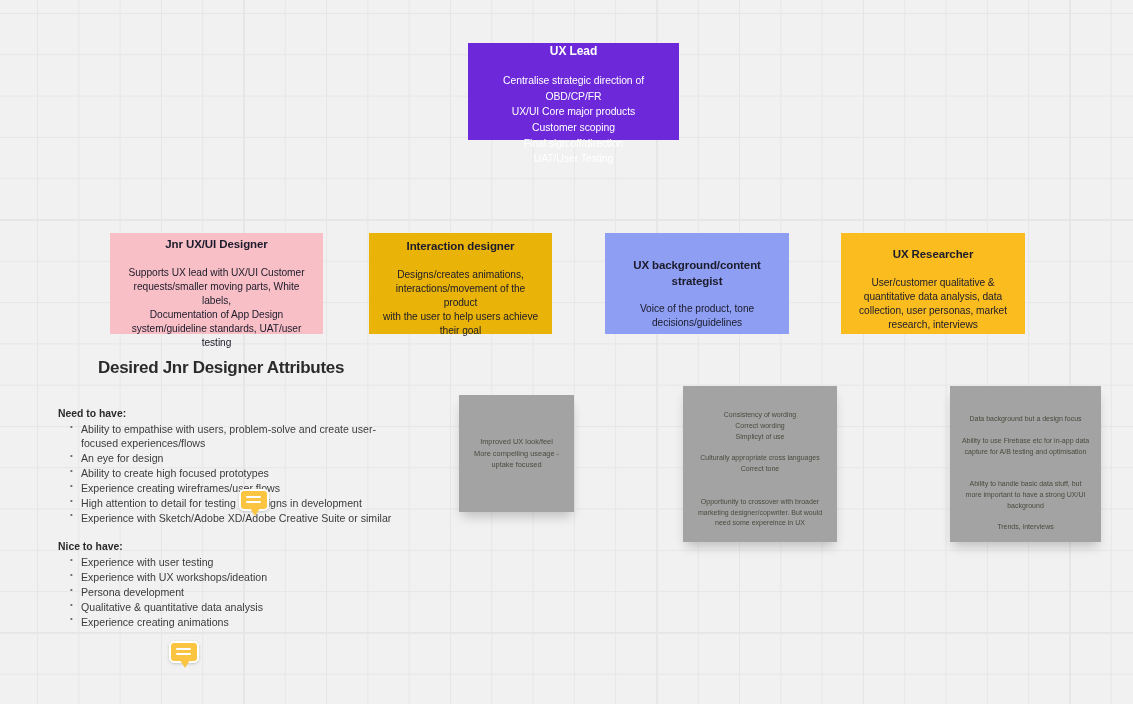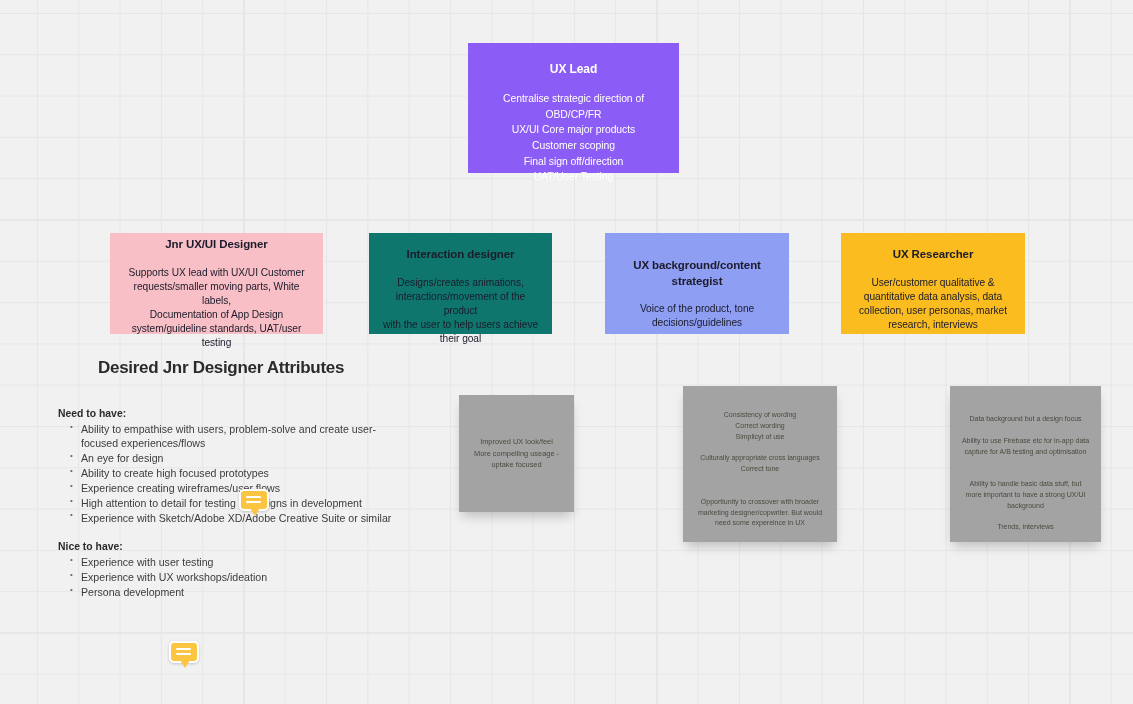--- a/index.html
+++ b/index.html
@@ -60,44 +60,44 @@
     margin: 0;
     white-space: pre-line;
     letter-spacing: -0.05px;
   }
 
   
   #card-ux-lead {
     left: 468px;
     top: 43px;
     width: 211px;
-    height: 130px;
-    background: #8b5cf6;
+    height: 97px;
+    background: #6d28d9;
     color: #ffffff;
-    padding-top: 18px;
+    padding-top: 0;
   }
   #card-ux-lead .card-title { font-size: 12px; margin-bottom: 14px; }
   #card-ux-lead .card-body { font-size: 10.4px; line-height: 1.5; }
 
   
   #card-jnr-designer {
     left: 110px;
     top: 233px;
     width: 213px;
     height: 101px;
     background: #f9bfc6;
     padding-top: 4px;
   }
   #card-interaction-designer {
     left: 369px;
     top: 233px;
     width: 183px;
     height: 101px;
-    background: #0f766e;
-    padding-top: 14px;
+    background: #eab308;
+    padding-top: 6px;
   }
   #card-copywriter {
     left: 605px;
     top: 233px;
     width: 184px;
     height: 101px;
     background: #8e9ef2;
     padding-top: 25px;
   }
   #card-ux-researcher {
@@ -328,20 +328,22 @@
       <li>Experience with Sketch/Adobe XD/Adobe Creative Suite or similar</li>
     </ul>
   </div>
 
   <div class="attr-group" id="nice-to-have-group">
     <div class="attr-group-label">Nice to have:</div>
     <ul class="attr-list">
       <li>Experience with user testing</li>
       <li>Experience with UX workshops/ideation</li>
       <li>Persona development</li>
+      <li>Qualitative &amp; quantitative data analysis</li>
+      <li>Experience creating animations</li>
     </ul>
   </div>
 </div>
 
 <div class="comment-icon" id="comment-icon-designs">
   <div class="bubble">
     <div class="line l1"></div>
     <div class="line l2"></div>
   </div>
 </div>

